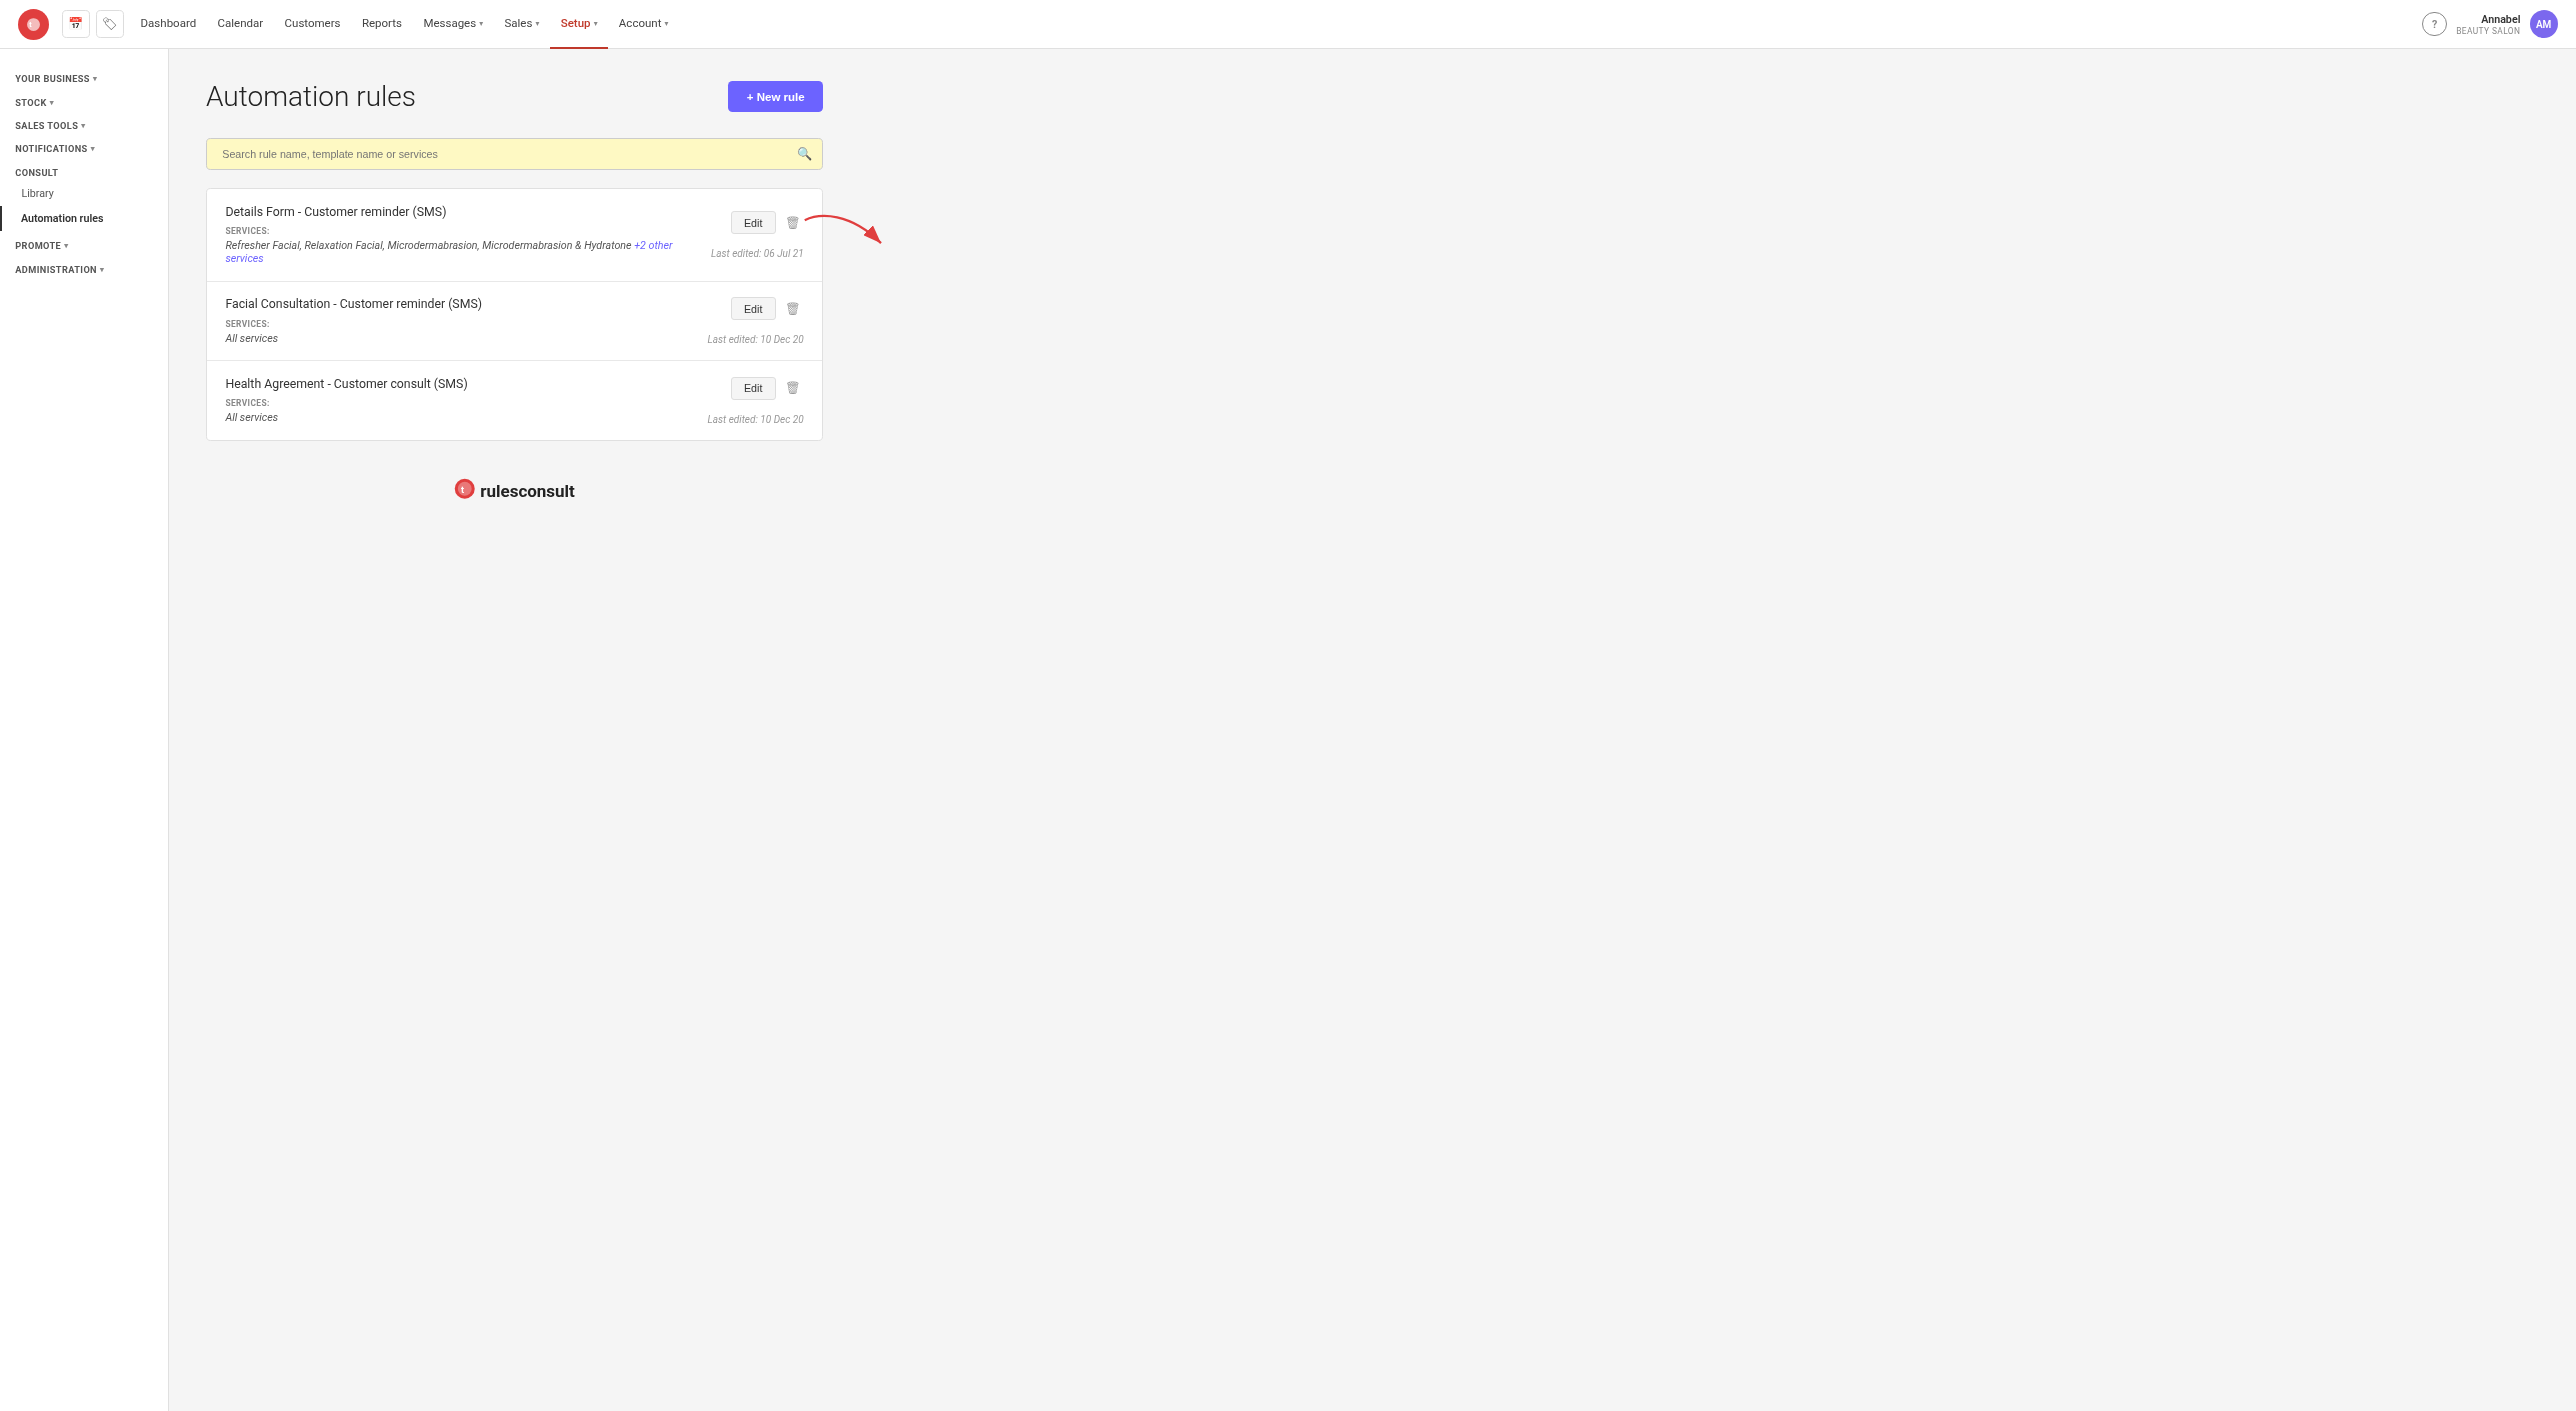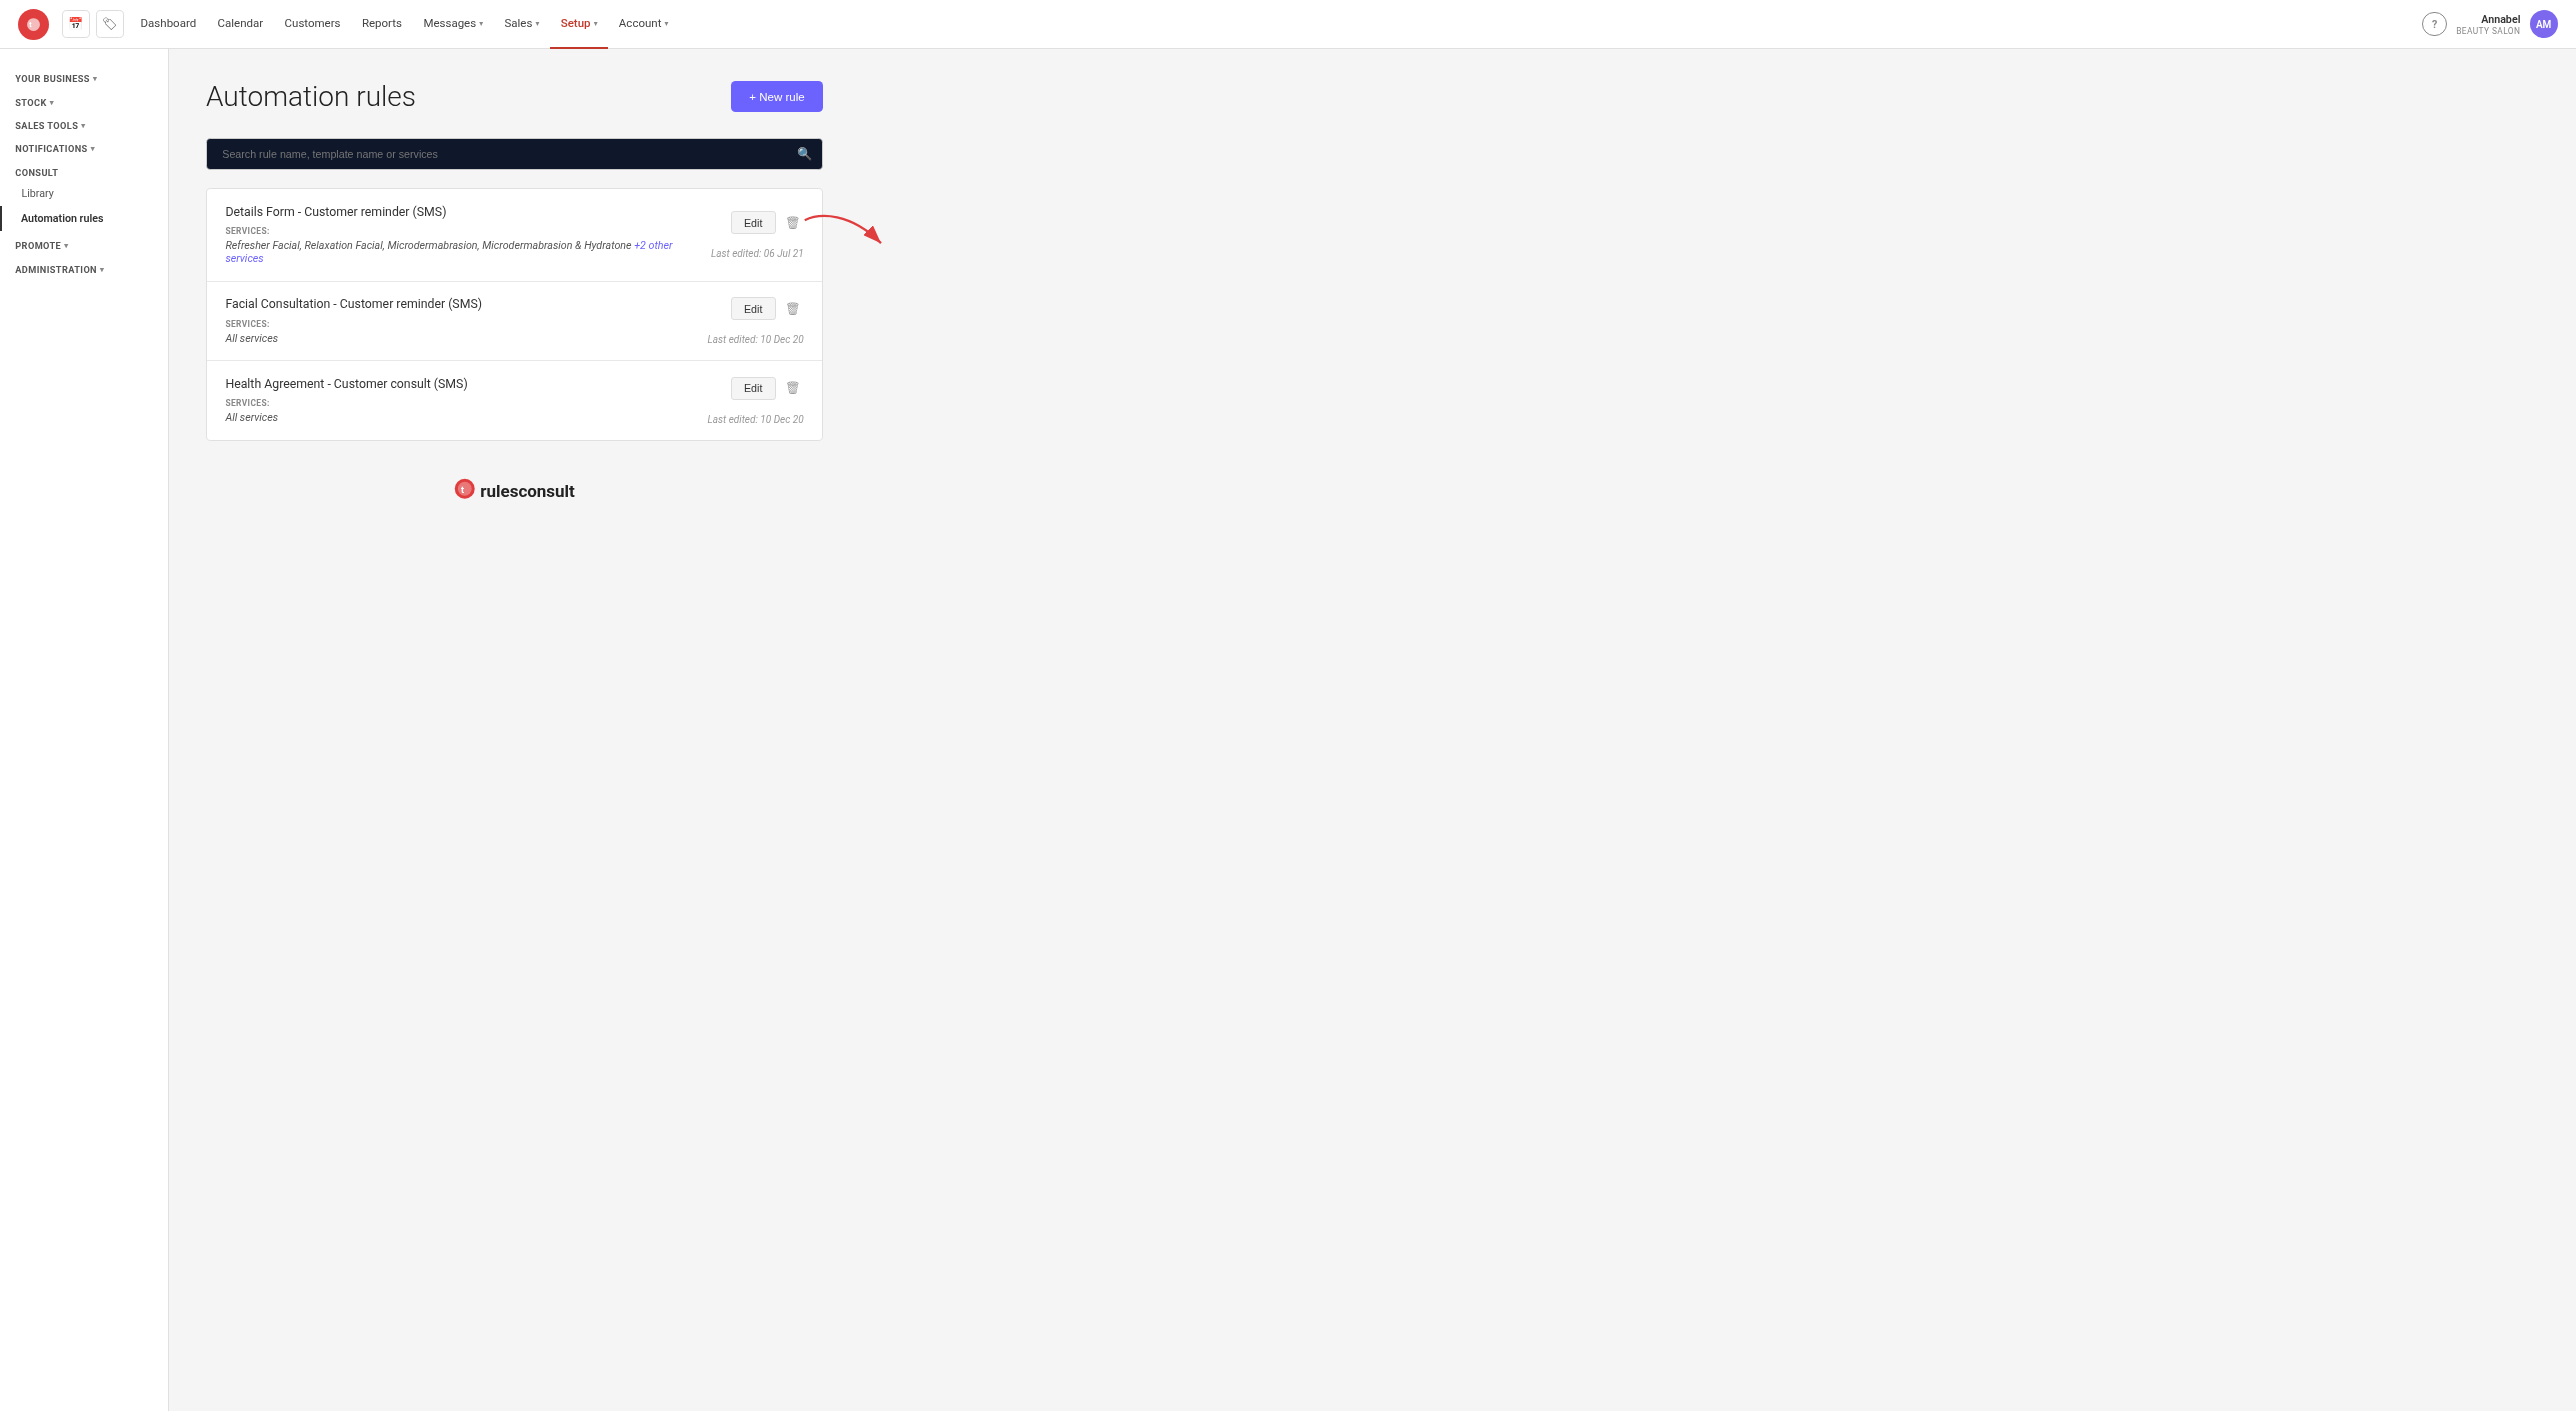--- a/index.html
+++ b/index.html
@@ -140,32 +140,32 @@
       font-weight: 300;
       color: #222;
     }
     .new-rule-btn {
       background: #6c63ff;
       color: #fff;
       border: none;
       padding: 9.2px 18.4px;
       border-radius: 4.6px;
       font-size: 11.5px;
-      font-weight: 400;
+      font-weight: 700;
       cursor: pointer;
       display: flex; align-items: center; gap: 4.6px;
     }
 
     
     .search-bar {
       display: flex;
       align-items: center;
       border: 0.8px solid #ccc;
       border-radius: 4.6px;
-      background: #0f172a;
+      background: #fef9c3;
       padding: 0 9.2px;
       margin-bottom: 18.4px;
       width: 100%;
     }
     .search-bar input {
       flex: 1;
       border: none;
       outline: none;
       padding: 9.2px 6.1px;
       font-size: 10.7px;

